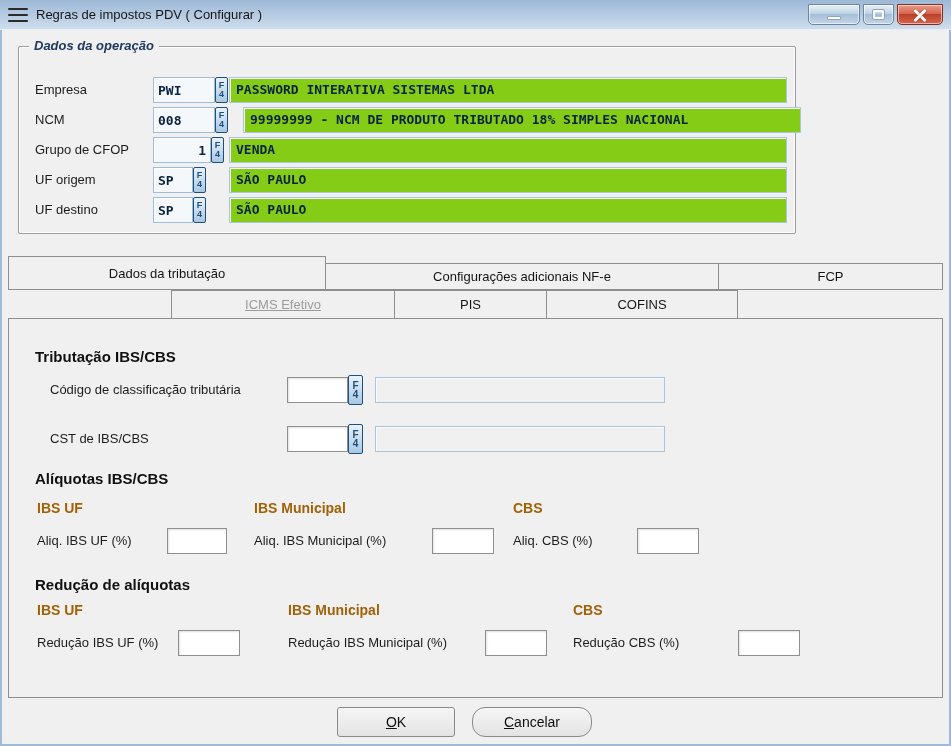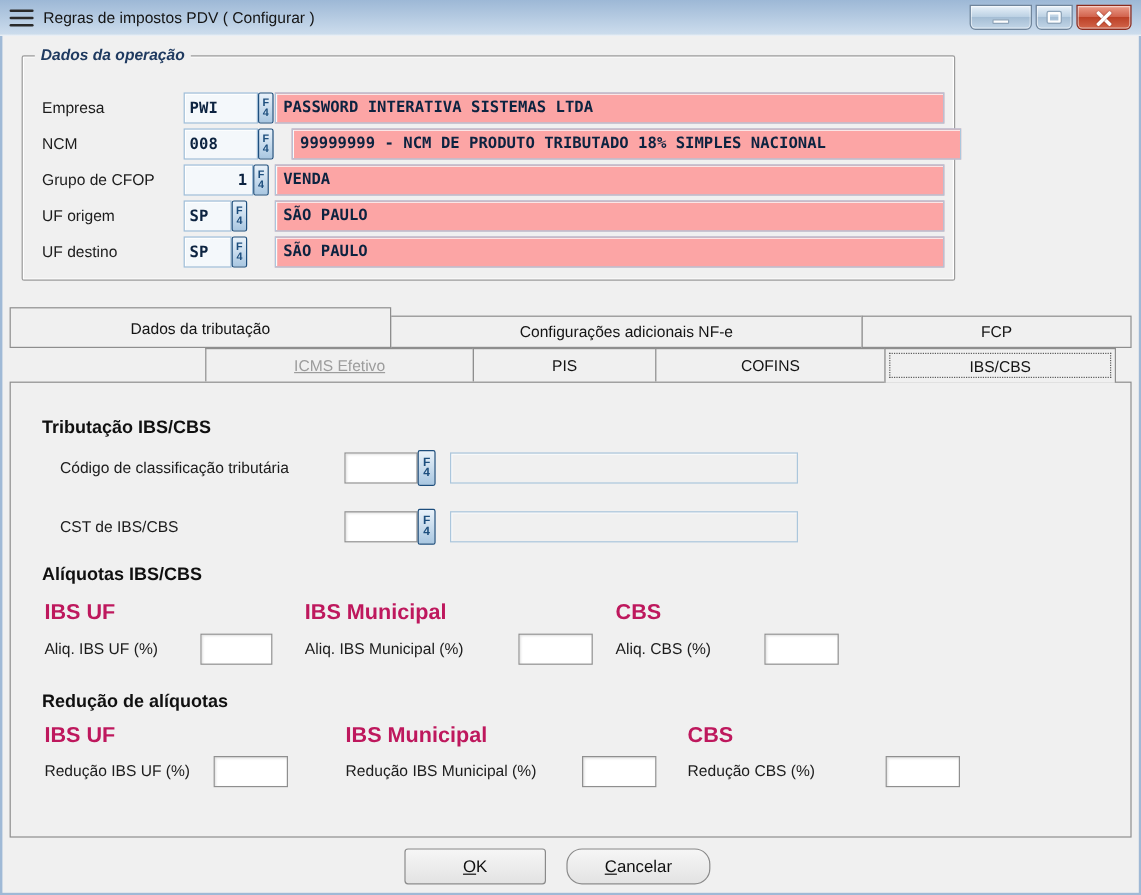--- a/index.html
+++ b/index.html
@@ -44,39 +44,39 @@
   .lk-code { position:absolute; height:26px; background:#f4f8fb; border:1px solid #9fbdd8;
     box-shadow:inset 1px 1px 0 #ffffff; font-family:"DejaVu Sans Mono", monospace; font-weight:bold;
     font-size:13px; color:#0c2340; padding:0 4px; line-height:24px; }
   .lk-code.right { text-align:right; }
   .f4btn { position:absolute; width:13px; height:26px; border:1px solid #1d4e7d; border-radius:2px;
     background:linear-gradient(#e9f2fa, #a9c7e1); color:#1d4e7d; font-size:9px; font-weight:bold;
     line-height:1; display:flex; flex-direction:column; align-items:center; justify-content:center; cursor:pointer;
     font-family:"Liberation Sans", sans-serif; }
   .f4btn span { display:block; height:9px; }
   .f4btn.big { width:15px; height:30px; font-size:10px; }
-  .lk-desc { position:absolute; height:26px; background:#fca5a5; border:1px solid #abc6dc;
+  .lk-desc { position:absolute; height:26px; background:#84cc16; border:1px solid #abc6dc;
     box-shadow:inset 1px 1px 0 #f9fbfd; font-family:"DejaVu Sans Mono", monospace; font-weight:bold;
     font-size:13px; color:#0c2340; padding:0 6px; line-height:24px; white-space:nowrap; overflow:hidden; }
 
   
   .tab { position:absolute; background:#f0f0f0; border:1px solid #8e8e8e; font-size:13px; color:#141414;
     display:flex; align-items:center; justify-content:center; cursor:pointer; }
   .tab.disabled { color:#9c9c9c; cursor:default;text-decoration:underline; }
   .tab.r1 { top:263px; height:27px; }
   .tab.r1.active { top:256px; height:34px; z-index:2; }
   .tab.r2 { top:290px; height:28px; border-bottom:none; }
   .tab.r2.active { height:29px; z-index:3; outline:1px dotted #5a5a5a; outline-offset:-5px; }
 
   .pane { position:absolute; left:8px; top:318px; width:935px; height:380px;
     border:1px solid #8e8e8e; background:#f0f0f0; }
 
   .sec-title { position:absolute; font-size:15px; font-weight:bold; color:#101010; }
   .form-label { position:absolute; font-size:13px; color:#1c1c1c; line-height:26px; }
-  .col-head { position:absolute; font-size:18px; font-weight:bold; color:#be185d; }
+  .col-head { position:absolute; font-size:14px; font-weight:bold; color:#a16207; }
   .edit { position:absolute; height:26px; background:#ffffff; border:1px solid #8f8f8f;
     box-shadow:inset 1px 1px 2px rgba(0,0,0,.12); font-family:"DejaVu Sans Mono", monospace;
     font-weight:bold; font-size:13px; color:#0c2340; padding:0 4px; outline:none; }
 
   
   .btn { position:absolute; height:30px; border:1px solid #8a8a8a; border-radius:3px;
     background:linear-gradient(#f6f6f6, #e3e3e3); font-size:14px; color:#101010; cursor:pointer;
     display:flex; align-items:center; justify-content:center; font-family:"Liberation Sans", sans-serif; }
   .btn span::first-letter { text-decoration:underline; }
 </style>
@@ -162,21 +162,20 @@
     </div>
   </div>
 
   <div class="tab r1 active" style="left:8px; width:318px;">Dados da tributação</div>
   <div class="tab r1" style="left:325px; width:394px;">Configurações adicionais NF-e</div>
   <div class="tab r1" style="left:718px; width:225px;">FCP</div>
 
   <div class="tab r2 disabled" style="left:171px; width:224px;">ICMS Efetivo</div>
   <div class="tab r2" style="left:394px; width:153px;">PIS</div>
   <div class="tab r2" style="left:546px; width:192px;">COFINS</div>
-  <div class="tab r2 active" style="left:737px; width:193px;">IBS/CBS</div>
 
   <div class="pane"></div>
 
   <div class="sec-title" style="left:35px; top:348px;">Tributação IBS/CBS</div>
 
   <div class="form-label" style="left:50px; top:377px;">Código de classificação tributária</div>
   <input class="edit" style="left: 287px; top: 377px; width: 61px;" value="">
   <div class="f4btn big" style="left:348px; top:375px;">
       <span>F</span>
       <span>4</span>

